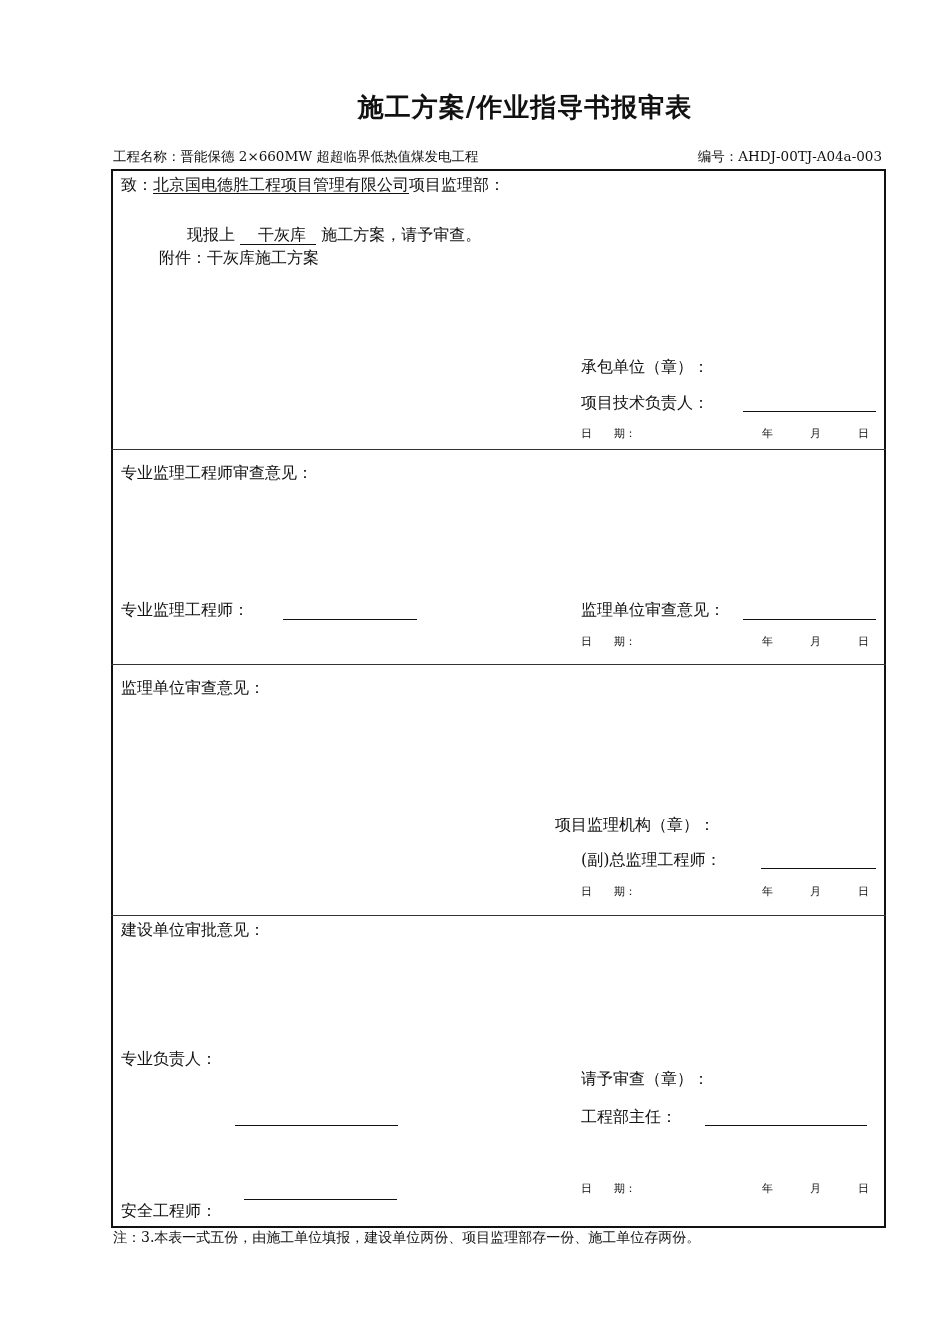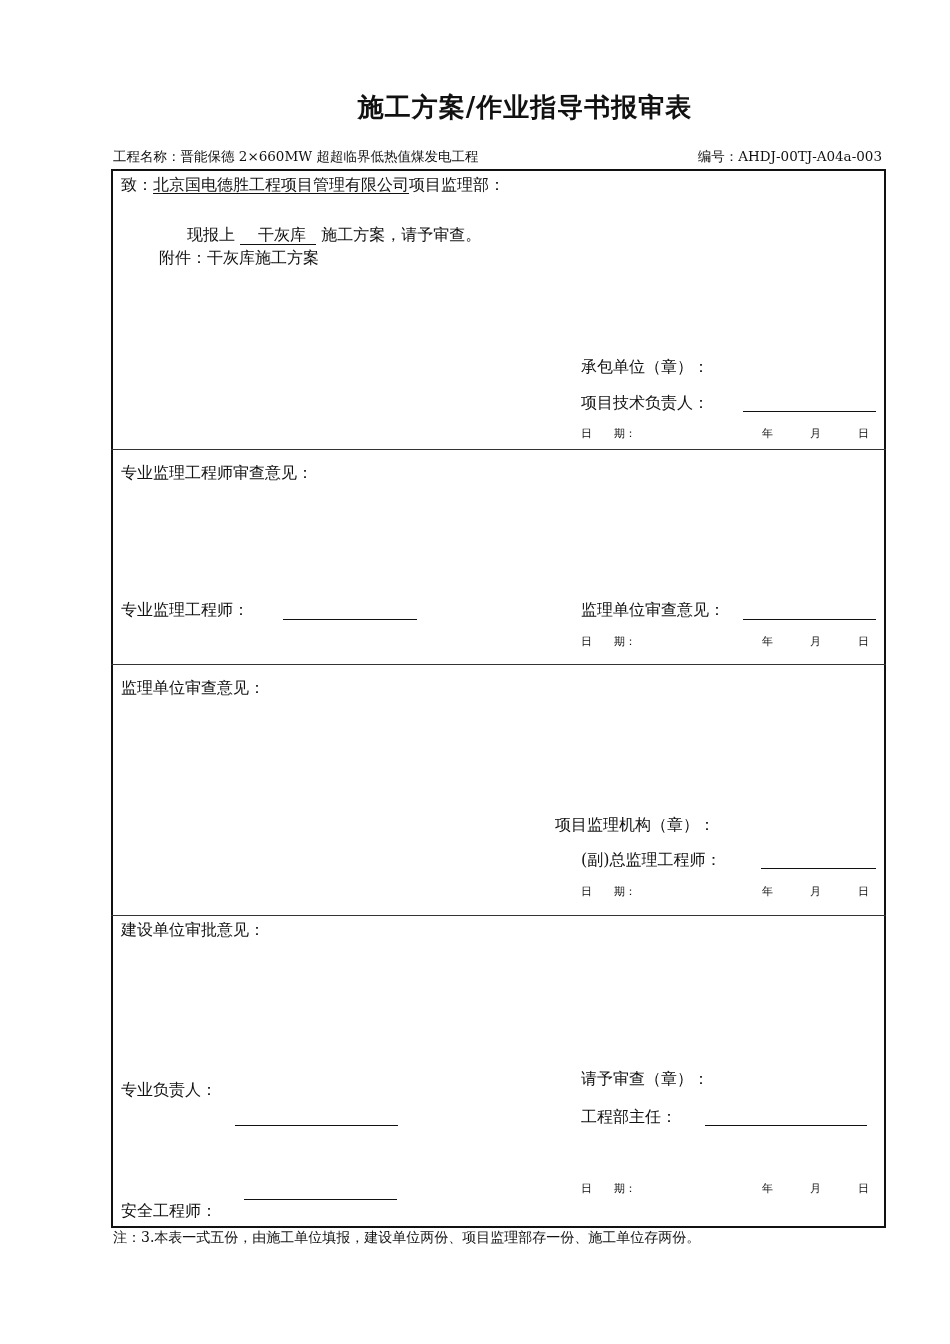--- a/index.html
+++ b/index.html
@@ -85,21 +85,21 @@
   <span style="left:0;">日　　期：</span>
   <span style="left:181px;">年</span>
   <span style="left:229px;">月</span>
   <span style="left:277px;">日</span>
 </div>
 
 <div class="t" style="left:121px; top:920px;">建设单位审批意见：</div>
 
 <div class="t" style="left:581px; top:1069px;">请予审查（章）：</div>
 
-<div class="t" style="left:121px; top:1080px;">专业负责人：</div>
+<div class="t" style="left:121px; top:1049px;">专业负责人：</div>
 <div class="blank" style="left:235px; top:1125px; width:163px;"></div>
 
 <div class="t" style="left:581px; top:1107px;">工程部主任：</div>
 <div class="blank" style="left:705px; top:1125px; width:162px;"></div>
 
 <div class="t" style="left:121px; top:1181px;margin-top:20px;">安全工程师：</div>
 <div class="blank" style="left:244px; top:1199px; width:153px;"></div>
 
 <div class="date-row" style="left:581px; top:1181px; width:300px;">
   <span style="left:0;">日　　期：</span>

